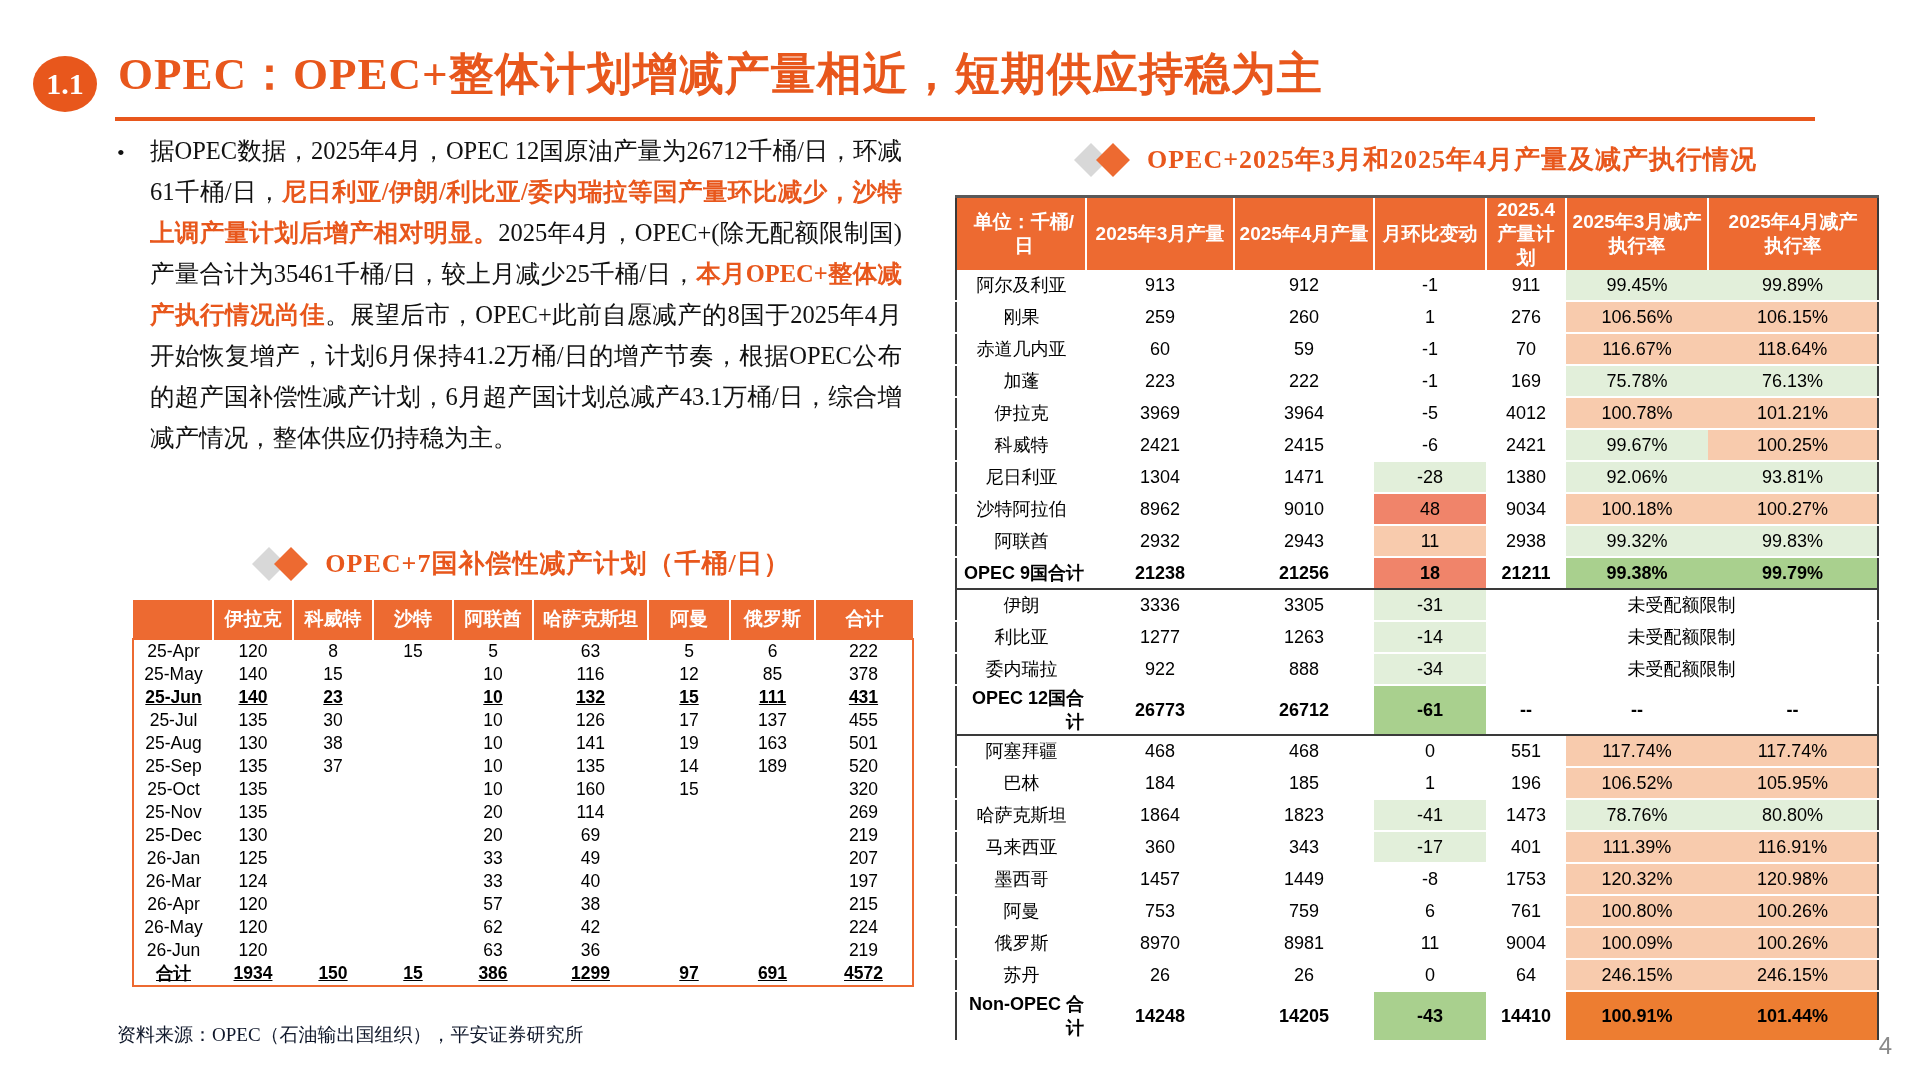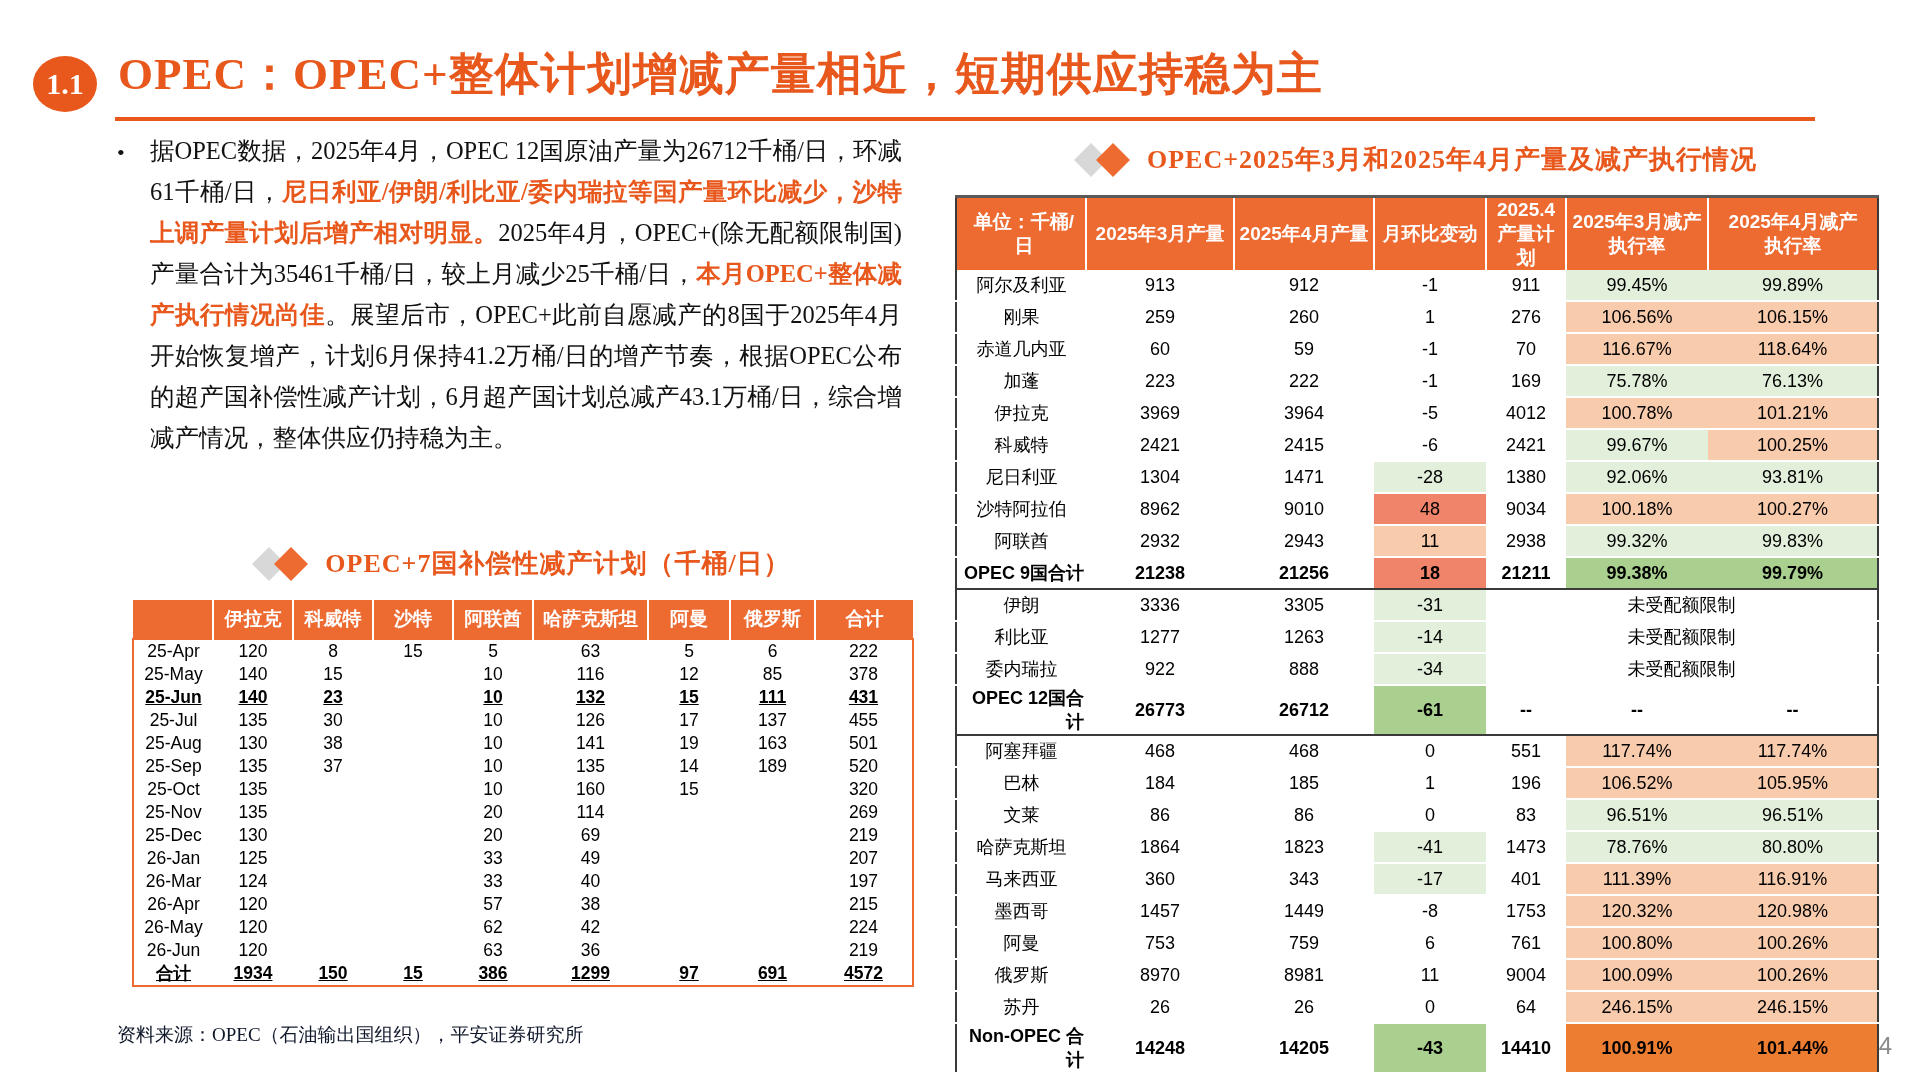--- a/index.html
+++ b/index.html
@@ -442,29 +442,20 @@
         <tr>
           <td class="lbl">巴林</td>
           <td>184</td>
           <td>185</td>
           <td>1</td>
           <td>196</td>
           <td class="bg-salmon1">106.52%</td>
           <td class="bg-salmon1">105.95%</td>
         </tr>
         <tr>
-          <td class="lbl">文莱</td>
-          <td>86</td>
-          <td>86</td>
-          <td>0</td>
-          <td>83</td>
-          <td class="bg-green1">96.51%</td>
-          <td class="bg-green1">96.51%</td>
-        </tr>
-        <tr>
           <td class="lbl">哈萨克斯坦</td>
           <td>1864</td>
           <td>1823</td>
           <td class="bg-green1">-41</td>
           <td>1473</td>
           <td class="bg-green1">78.76%</td>
           <td class="bg-green1">80.80%</td>
         </tr>
         <tr>
           <td class="lbl">马来西亚</td>

